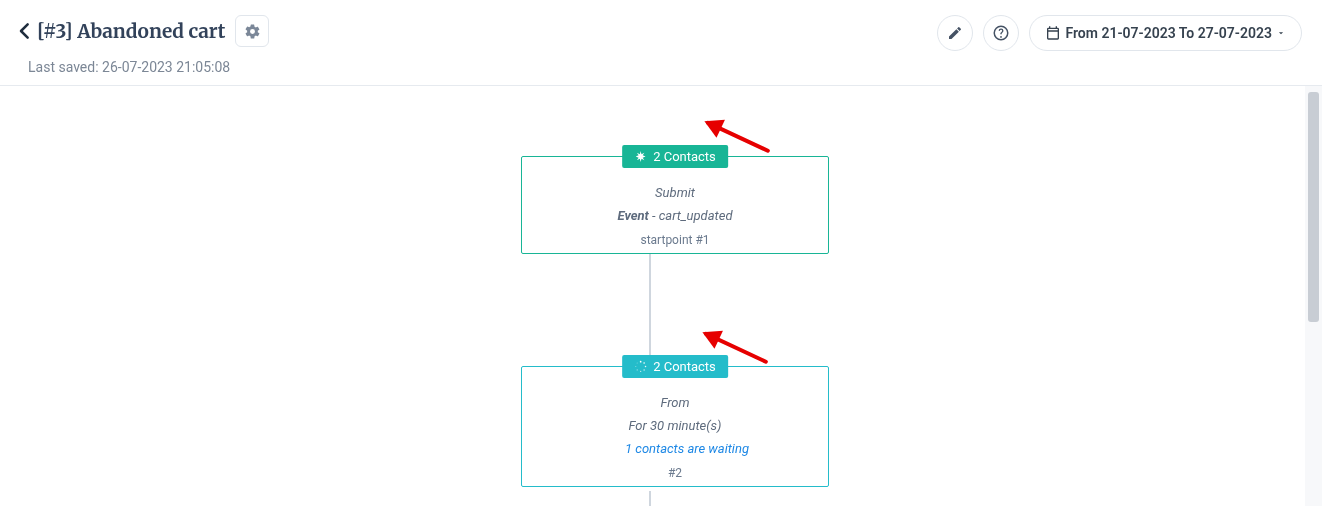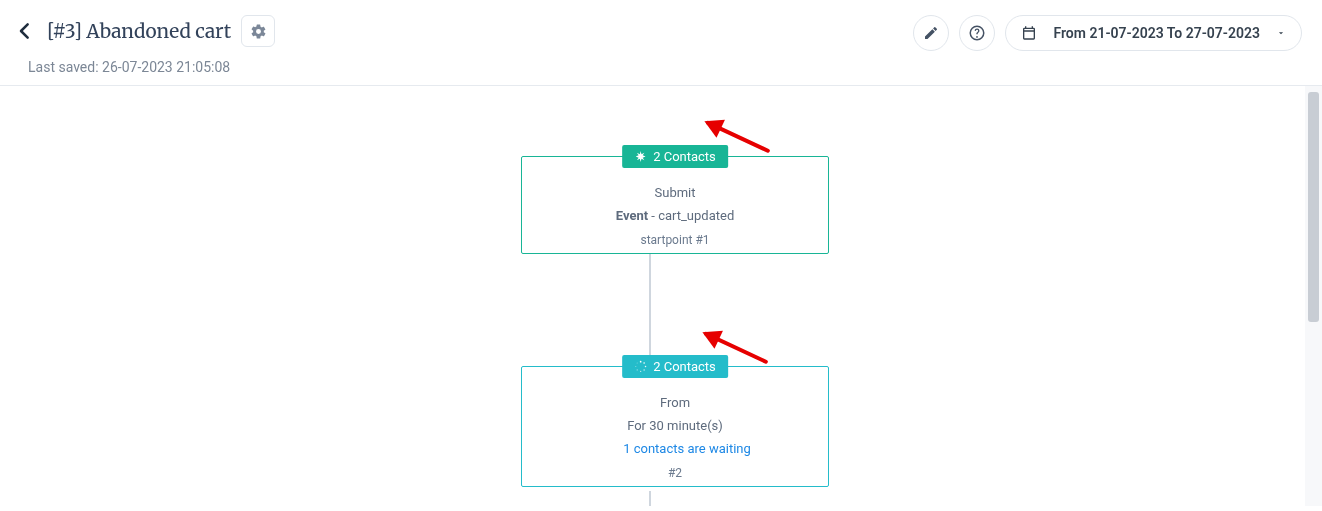--- a/index.html
+++ b/index.html
@@ -3,36 +3,36 @@
 <meta charset="utf-8">
 <style>
   * { box-sizing: border-box; }
   html, body { margin:0; padding:0; font-family: -apple-system, "Segoe UI", Roboto, Arial, sans-serif; color:#1f2d3d; background:#fff; }
   .header {
     display:flex; align-items:flex-start; padding:15px 20px 10px 15px;
     border-bottom:1px solid #e6eaef;
   }
   .header-left { display:flex; align-items:center; }
   .back { width:22px; height:22px; display:flex; align-items:center; justify-content:center; cursor:pointer; }
-  .title { font-size:19px; font-weight:400; color:#32425a; margin-left:10px; white-space:nowrap; font-family: "Merriweather", Georgia, serif; }
+  .title { font-size:19px; font-weight:700; color:#32425a; white-space:nowrap; font-family: "Merriweather", Georgia, serif; }
   .gear-btn {
     width:34px; height:32px; border:1px solid #e1e6ec; border-radius:6px;
     display:flex; align-items:center; justify-content:center; cursor:pointer; margin-left:10px;
     color:#6b7a8e;
   }
   .title-block { display:flex; flex-direction:column; }
   .last-saved { font-size:14px; color:#7c8796; margin-top:12px; margin-left:13px; }
   .header-right { margin-left:auto; display:flex; align-items:center; gap:10px; }
   .circle-btn {
     width:36px; height:36px; border:1px solid #e1e6ec; border-radius:50%;
     display:flex; align-items:center; justify-content:center; cursor:pointer; color:#455264;
   }
   .date-btn {
     height:36px; border:1px solid #e1e6ec; border-radius:50px; padding:0 15px;
-    display:flex; align-items:center; gap:16px; cursor:pointer; font-size:14px; color:#36424f; font-weight:600;
+    display:flex; align-items:center; gap:4px; cursor:pointer; font-size:14px; color:#36424f; font-weight:600;
   }
 
   .canvas { position:relative; height:420px; overflow:auto; }
   .canvas-inner { position:relative; width:1295px; height:520px; }
   .scrollbar-gutter { position:absolute; right:0; top:0; bottom:0; width:17px; background:#f7f8fa; }
   .scrollbar-thumb { position:absolute; right:3px; top:6px; width:11px; height:230px; background:#c8cdd4; border-radius:3px; }
 
   .node {
     position:absolute; width:308px; background:#fff; text-align:center;
     border:1px solid; border-radius:2px;
@@ -41,21 +41,21 @@
   .node-teal   { border-color:#24bcca; }
 
   .badge {
     position:absolute; top:-12px; left:50%; transform:translateX(-50%);
     display:flex; align-items:center; gap:6px; padding:4px 12px; border-radius:2px;
     color:#fff; font-size:13px; cursor:pointer;
   }
   .badge-green { background:#18b596; }
   .badge-teal  { background:#24bcca; }
 
-  .node-body { padding:28px 12px 6px 12px; font-size:13px; color:#5e6b7d; }
+  .node-body { padding:28px 12px 6px 12px; font-size:13px; color:#5e6b7d;font-style:italic; }
   .node-line1 {}
   .node-line2 { margin-top:8px; }
   .node-line3 { margin-top:8px; }
   .node-line3 a { color:#1e88e5; text-decoration:none;margin-left:24px; }
   .node-id { text-align:center; font-size:12px; color:#6b7a8e; padding:4px 10px 6px; }
 
   .connector {
     position:absolute; width:2px; background:#cfd6de;
   }
 

